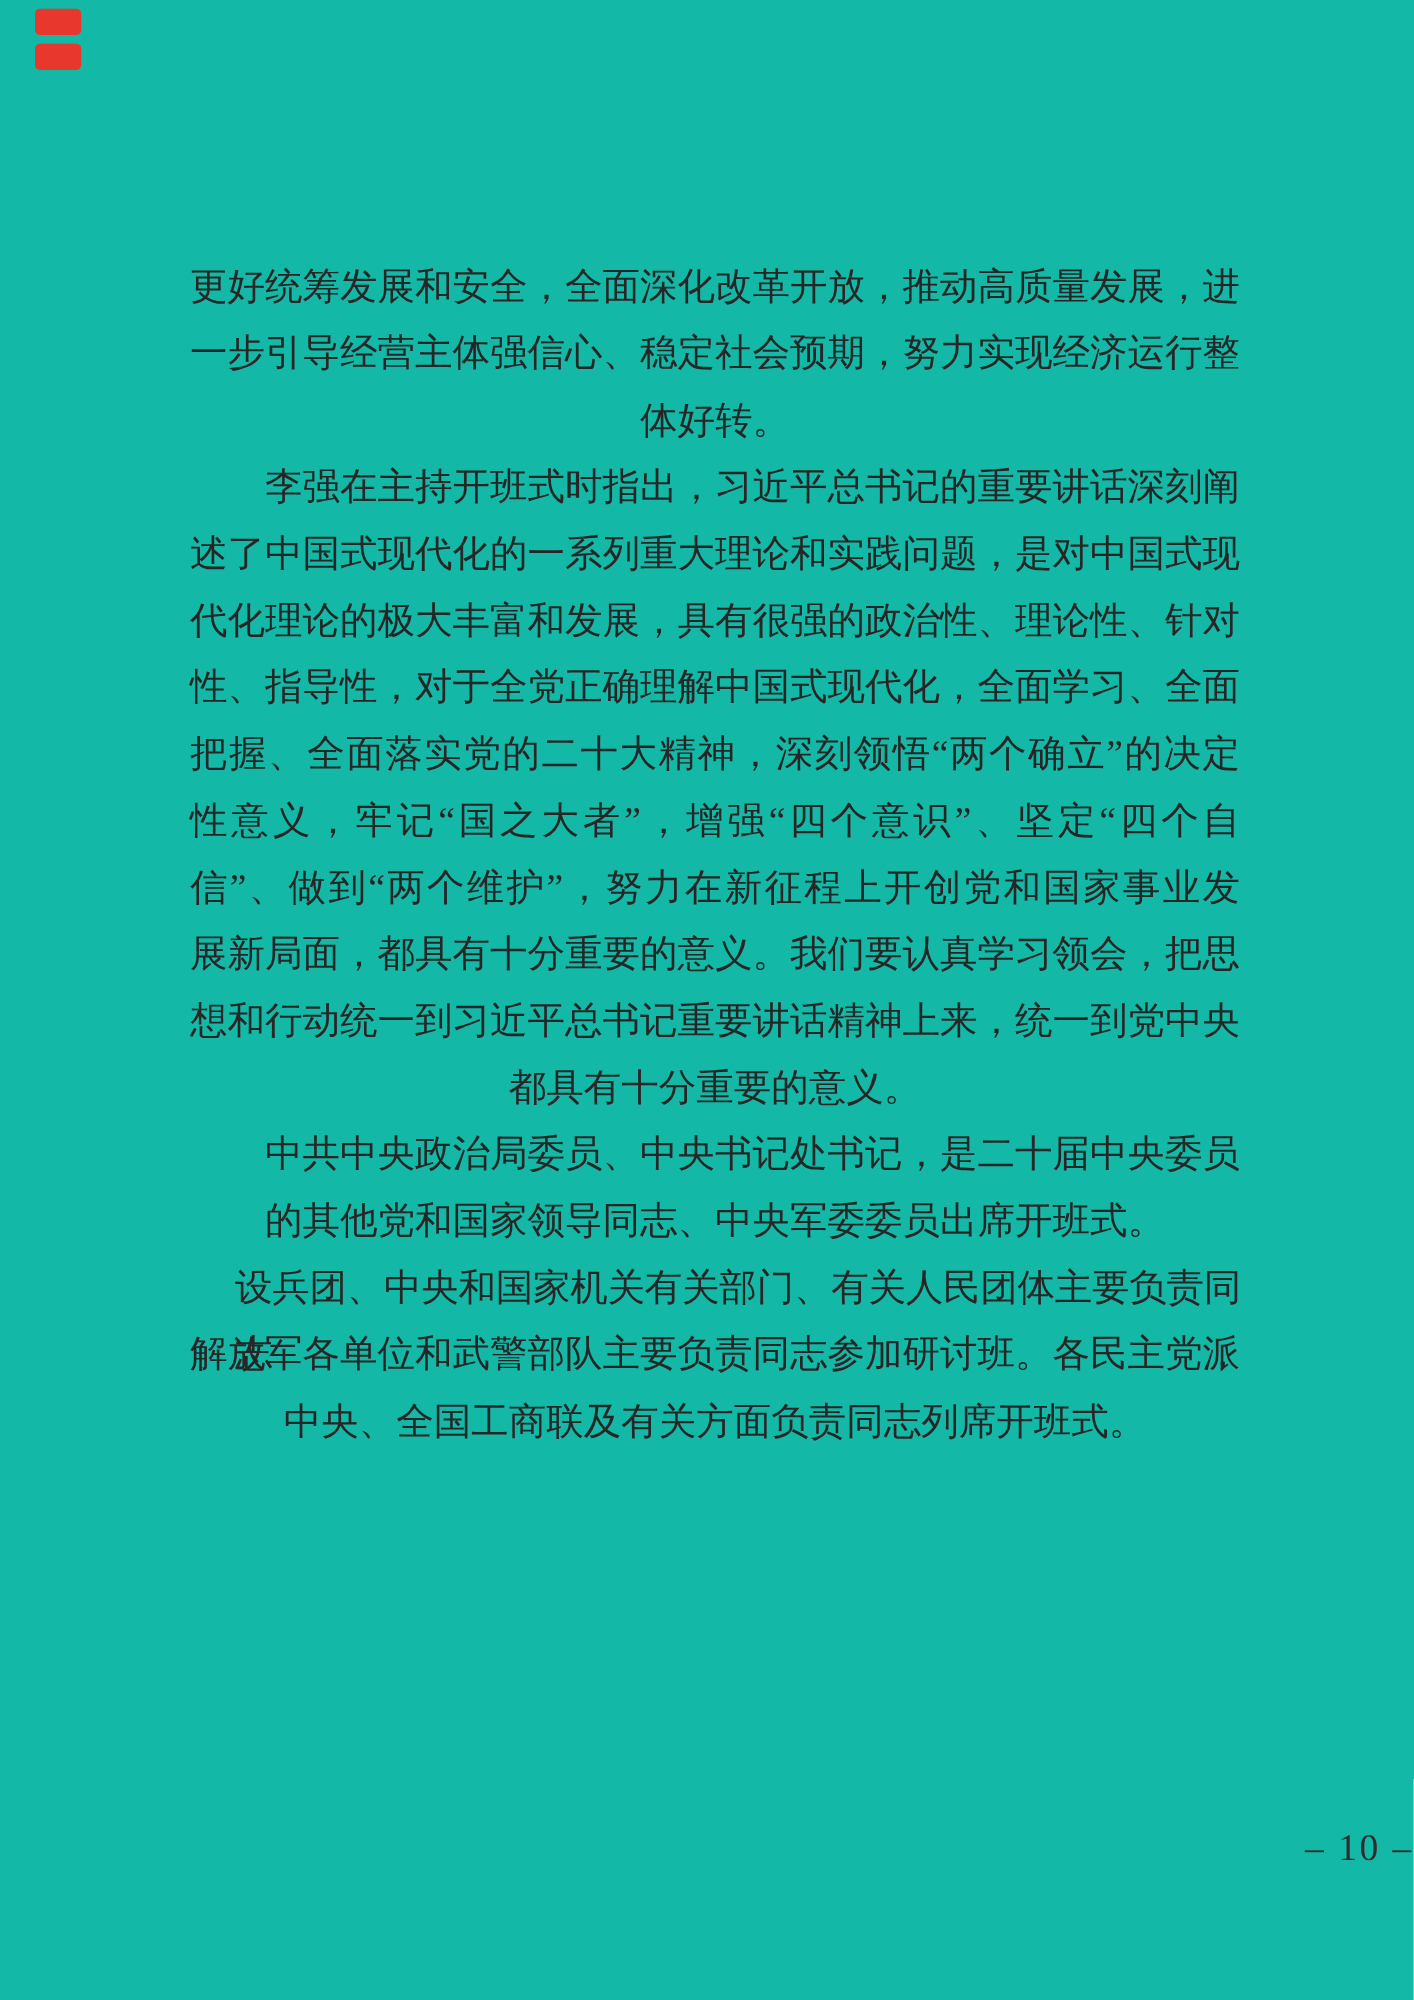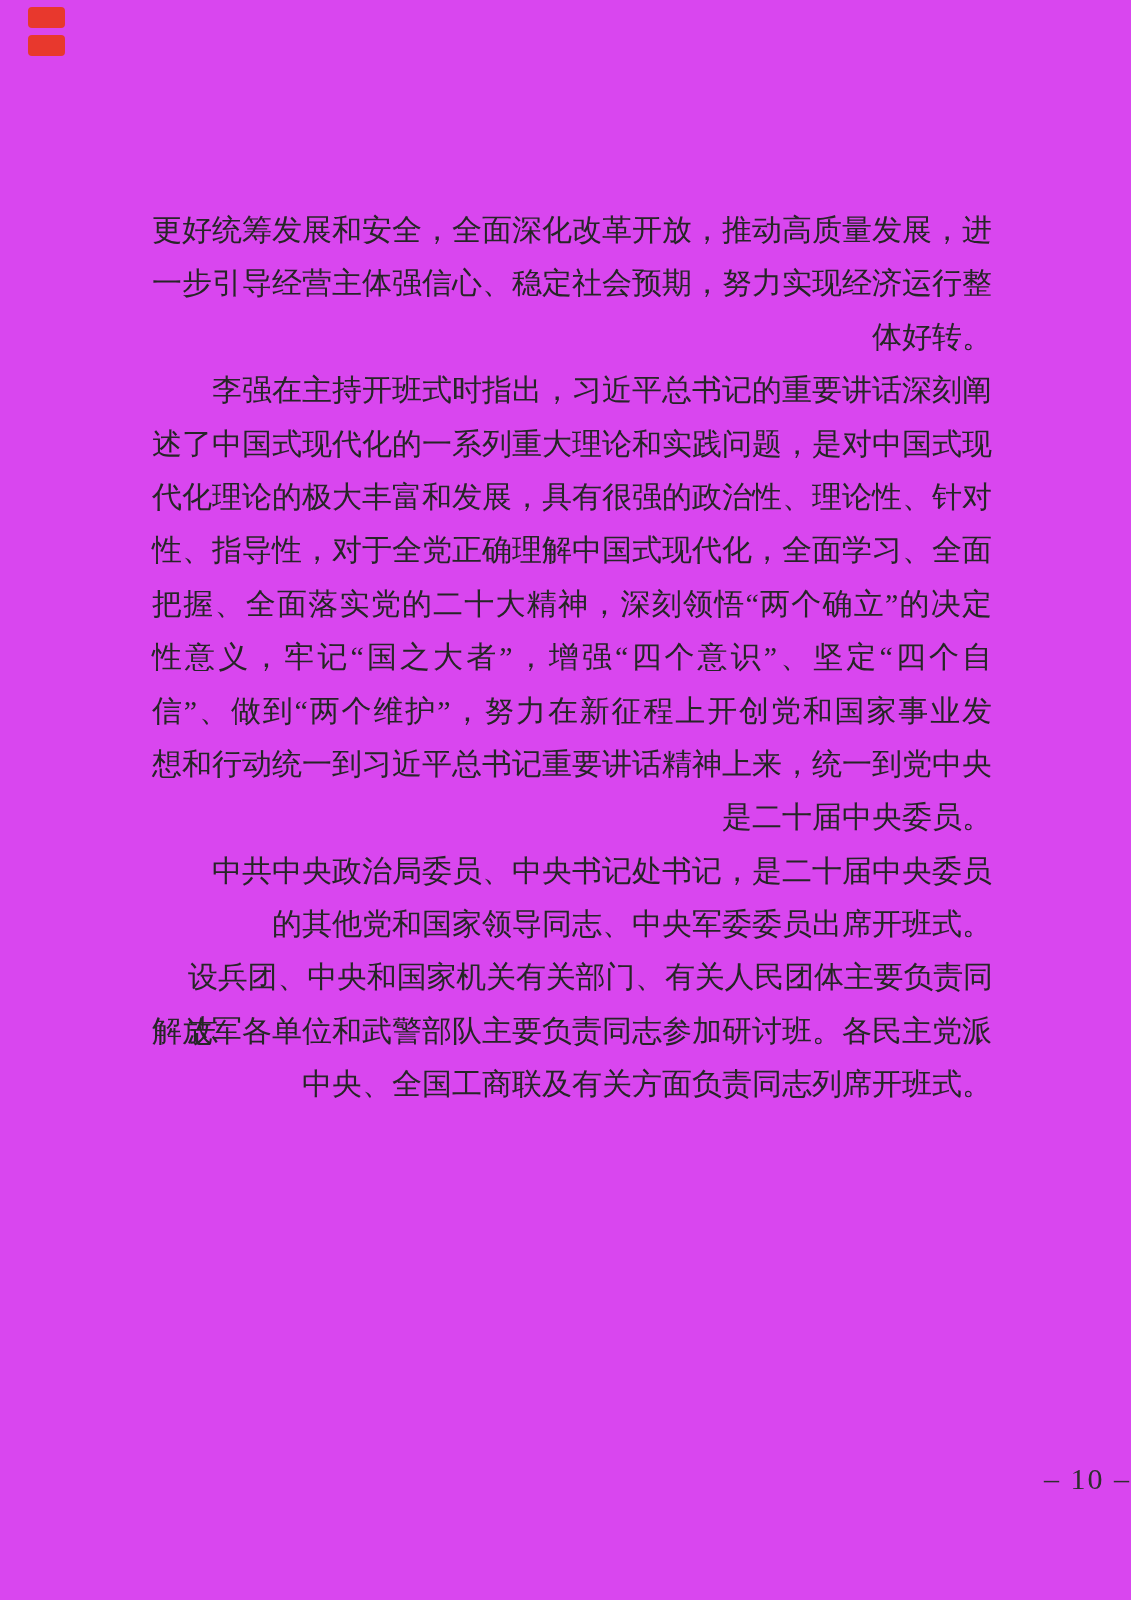--- a/index.html
+++ b/index.html
@@ -4,21 +4,21 @@
 <style>
   html, body {
     margin: 0;
     padding: 0;
     background: #ffffff;
   }
   .page {
     position: relative;
     width: 1131px;
     height: 1600px;
-    background: #d946ef;
+    background: #14b8a6;
     overflow: hidden;
     font-family: "Liberation Serif", "DejaVu Serif", serif;
   }
   .red-marks {
     position: absolute;
     left: 28px;
     top: 7px;
   }
   .red-mark {
     display: block;
@@ -32,21 +32,21 @@
     left: 152px;
     top: 203px;
     width: 840px;
     font-size: 30px;
     line-height: 53.4px;
     color: #262626;
     letter-spacing: 0;
   }
   .line {
     height: 53.4px;
-    text-align: right;
+    text-align: center;
   }
   .line.fill {
     text-align: justify;
     text-align-last: justify;
   }
   .line.indent {
     padding-left: 60px;
   }
   .line.tight {
     letter-spacing: -1px;
@@ -78,22 +78,23 @@
       <div class="line fill">更好统筹发展和安全，全面深化改革开放，推动高质量发展，进</div>
       <div class="line fill">一步引导经营主体强信心、稳定社会预期，努力实现经济运行整</div>
       <div class="line">体好转。</div>
       <div class="line indent fill">李强在主持开班式时指出，习近平总书记的重要讲话深刻阐</div>
       <div class="line fill">述了中国式现代化的一系列重大理论和实践问题，是对中国式现</div>
       <div class="line fill">代化理论的极大丰富和发展，具有很强的政治性、理论性、针对</div>
       <div class="line fill">性、指导性，对于全党正确理解中国式现代化，全面学习、全面</div>
       <div class="line fill">把握、全面落实党的二十大精神，深刻领悟“两个确立”的决定</div>
       <div class="line fill">性意义，牢记“国之大者”，增强“四个意识”、坚定“四个自</div>
       <div class="line fill">信”、做到“两个维护”，努力在新征程上开创党和国家事业发</div>
+      <div class="line fill">展新局面，都具有十分重要的意义。我们要认真学习领会，把思</div>
       <div class="line fill">想和行动统一到习近平总书记重要讲话精神上来，统一到党中央</div>
-      <div class="line">是二十届中央委员。</div>
+      <div class="line">都具有十分重要的意义。</div>
       <div class="line indent fill">中共中央政治局委员、中央书记处书记，是二十届中央委员</div>
       <div class="line">的其他党和国家领导同志、中央军委委员出席开班式。</div>
       <div class="line fill tight">设兵团、中央和国家机关有关部门、有关人民团体主要负责同志，</div>
       <div class="line fill">解放军各单位和武警部队主要负责同志参加研讨班。各民主党派</div>
       <div class="line">中央、全国工商联及有关方面负责同志列席开班式。</div>
     </div>
 
   <div class="footer">– 10 –</div>
 
 </div>

